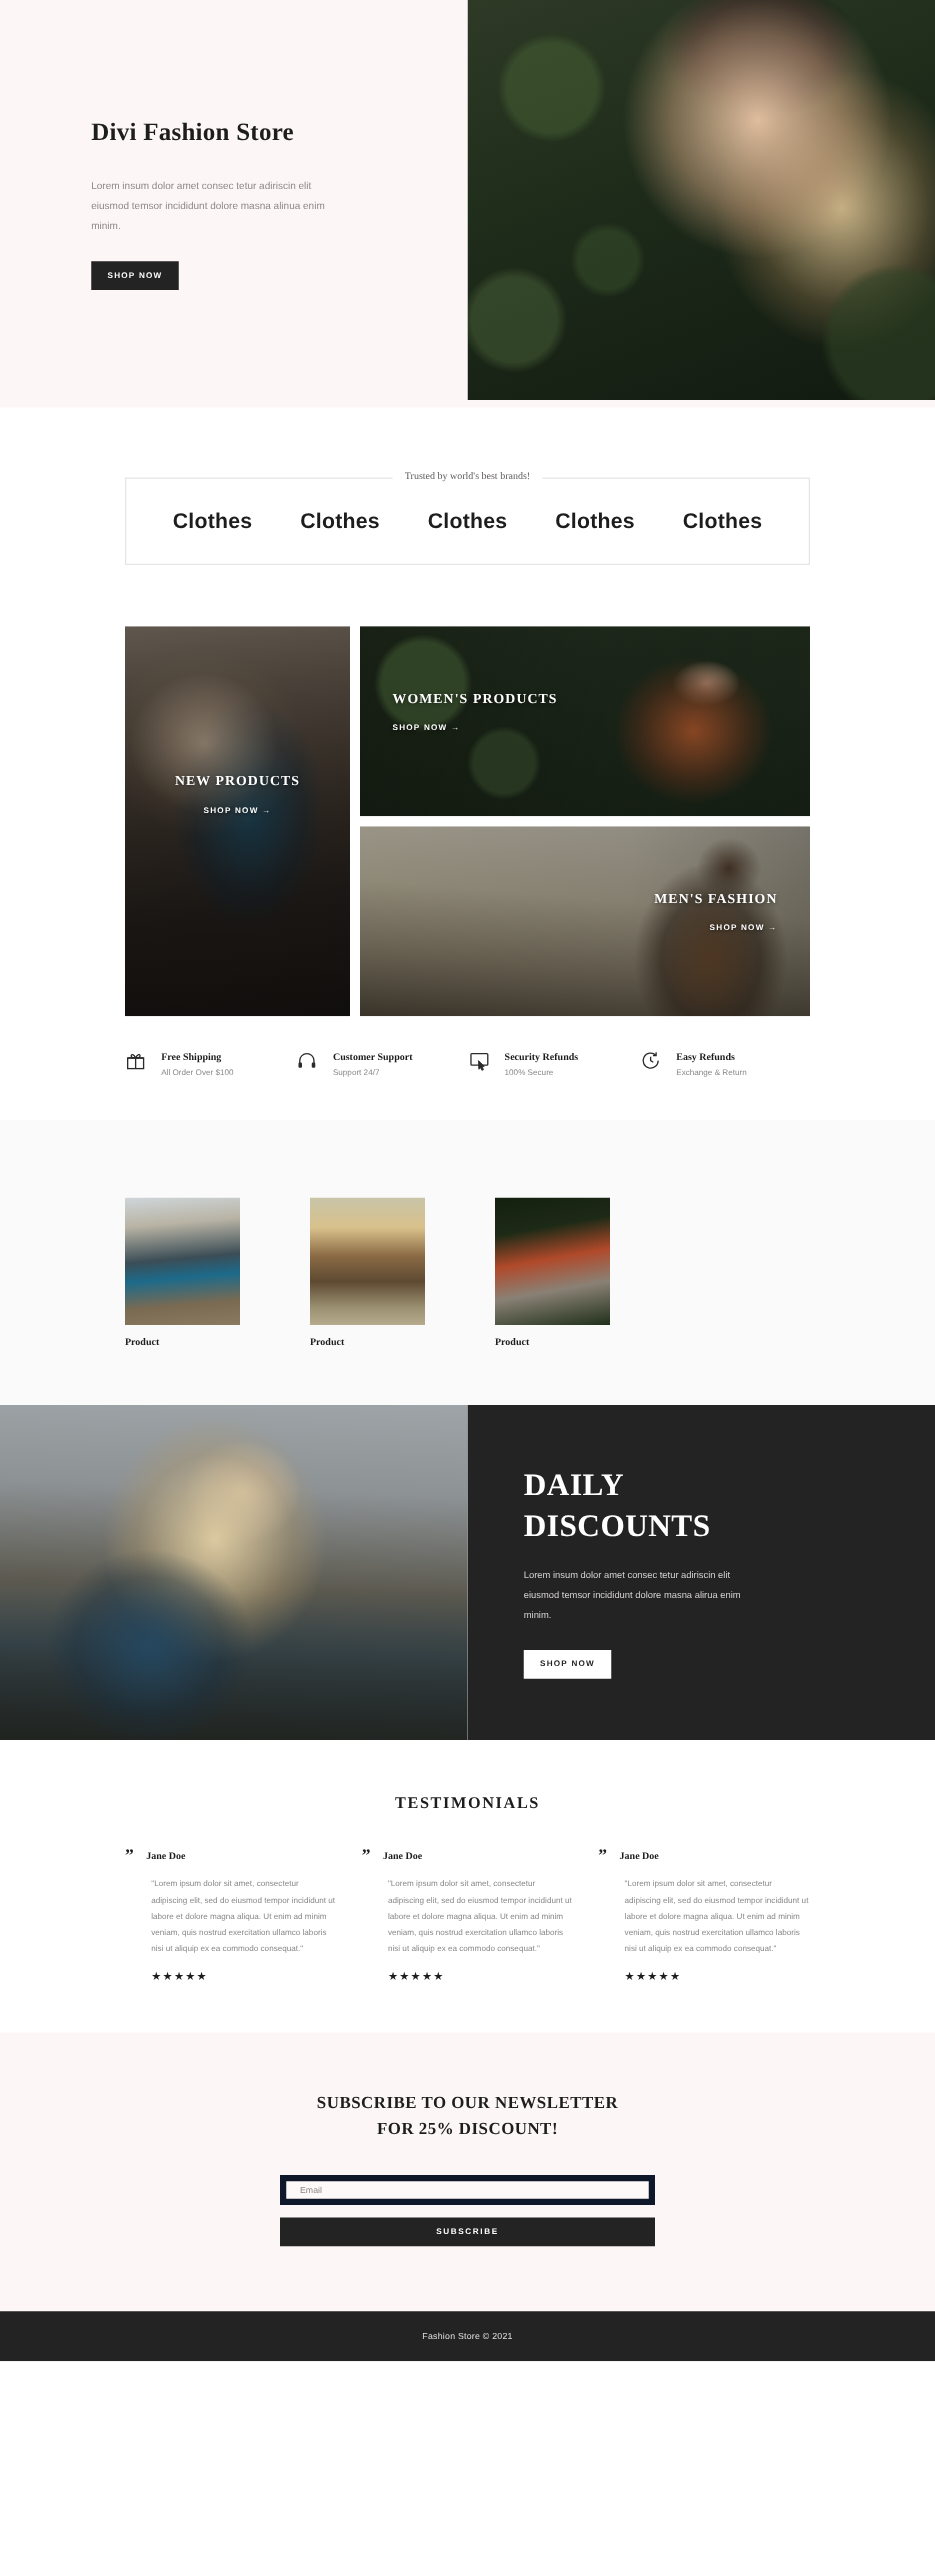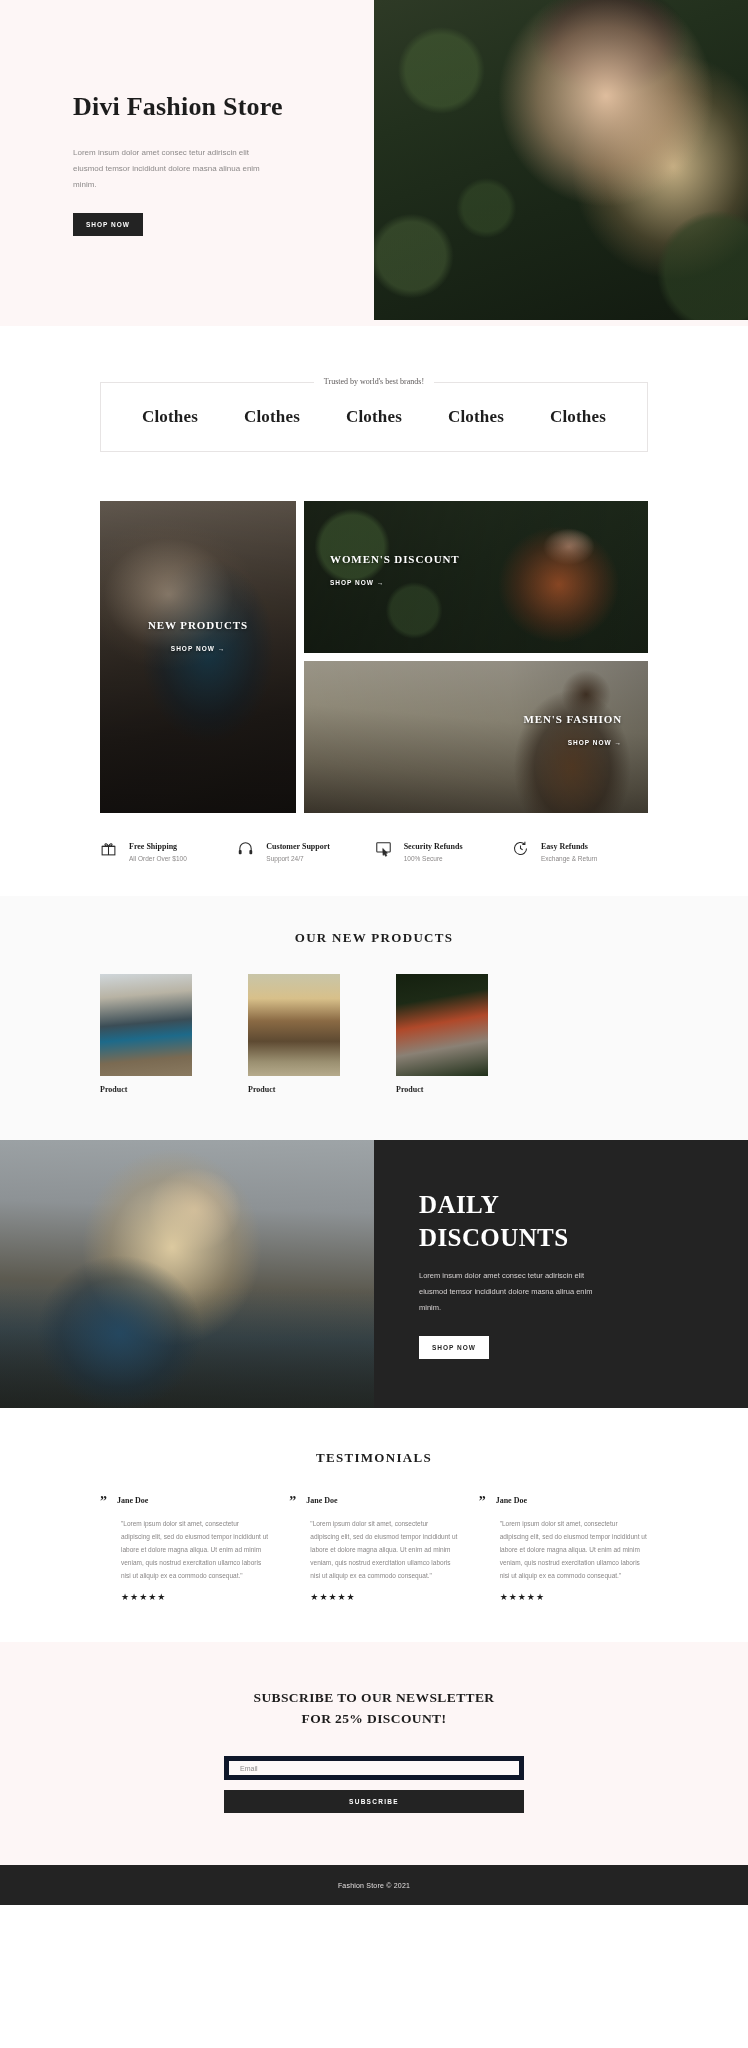--- a/index.html
+++ b/index.html
@@ -10,21 +10,21 @@
     color: #2b2b2b;
     -webkit-font-smoothing: antialiased;
   }
   .page { width: 748px; position: relative; overflow: hidden; }
 
   
   .hero { position: relative; height: 326px; background: #fdf6f6; display: flex; }
   .hero-left { width: 374px; padding: 0 0 0 73px; display: flex; flex-direction: column; justify-content: center; }
   .hero-title {
     font-family: "Liberation Serif", serif;
-    font-size: 26px; line-height: 1.28; font-weight: 700; color: #1d1d1d;
+    font-size: 20px; line-height: 1.28; font-weight: 700; color: #1d1d1d;
     letter-spacing: .2px; max-width: 210px;
   }
   .hero-sub {
     margin-top: 22px; font-size: 8px; line-height: 2.0; color: #8d8a8a; max-width: 188px;
   }
   .btn-dark {
     display: inline-block; background: #232323; color: #fff;
     font-size: 6.5px; letter-spacing: 1px; font-weight: 600;
     padding: 8px 13px; margin-top: 20px; width: max-content; border: none; cursor: pointer;
   }
@@ -55,27 +55,27 @@
     font-size: 8px; color: #5e5a5a; position: relative; z-index: 2;
     background: #fff; display: inline-block; padding: 0 10px;
   }
   .brands-label-row { text-align: center; margin-bottom: -6px; }
   .brands-box {
     margin: 0 auto; width: 548px; border: 1px solid #e7e4e4;
     display: flex; align-items: center; justify-content: space-around;
     padding: 24px 18px; background: transparent;
   }
   .brand {
-    font-family: Liberation Serif, serif; font-weight: 700;
+    font-family: Liberation Sans, sans-serif; font-weight: 700;
     font-size: 17px; color: #1d1d1d; letter-spacing: .2px;
   }
 
   
   .cat-grid { width: 548px; margin: 23px auto 0; display: flex; gap: 8px; }
-  .cat-col-left { width: 196px; }
+  .cat-col-left { width: 180px; }
   .cat-col-right { flex: 1; display: flex; flex-direction: column; gap: 8px; }
   .cat-card { position: relative; overflow: hidden; }
   .cat-left-card { height: 312px; }
   .cat-right-card { height: 152px; }
   .cat-content { position: absolute; z-index: 3; color: #fff; }
   .cat-title {
     font-family: "Liberation Serif", serif; font-weight: 700;
     font-size: 11px; letter-spacing: .9px; text-shadow: 0 1px 3px rgba(0,0,0,.5);
   }
   .cat-shop { font-size: 6.5px; letter-spacing: 1px; font-weight: 600; margin-top: 14px; text-shadow: 0 1px 3px rgba(0,0,0,.6); }
@@ -238,21 +238,21 @@
         <div class="cat-content" style="left:0;right:0;top:118px;text-align:center;">
           <div class="cat-title">NEW PRODUCTS</div>
           <div class="cat-shop">SHOP NOW →</div>
         </div>
       </div>
     </div>
     <div class="cat-col-right">
       <div class="cat-card cat-right-card">
         <div class="ph ph-women"></div>
         <div class="cat-content" style="left:26px;top:52px;">
-          <div class="cat-title">WOMEN'S DISCOUNT</div>
+          <div class="cat-title">WOMEN'S PRODUCTS</div>
           <div class="cat-shop">SHOP NOW →</div>
         </div>
       </div>
       <div class="cat-card cat-right-card">
         <div class="ph ph-men"></div>
         <div class="cat-content" style="right:26px;top:52px;text-align:right;">
           <div class="cat-title">MEN'S FASHION</div>
           <div class="cat-shop">SHOP NOW →</div>
         </div>
       </div>
@@ -307,21 +307,20 @@
         </svg>
       </span>
       <span>
         <span class="btitle">Easy Refunds</span>
         <span class="bsub" style="display:block">Exchange &amp; Return</span>
       </span>
     </div>
   </section>
 
   <section class="products">
-    <h2 class="section-title">OUR NEW PRODUCTS</h2>
     <div class="prod-grid">
       <div class="prod">
         <div class="prod-img">
             <div class="ph ph-p1"></div>
           </div>
         <div class="prod-name">Product</div>
       </div>
       <div class="prod">
         <div class="prod-img">
             <div class="ph ph-p2"></div>

